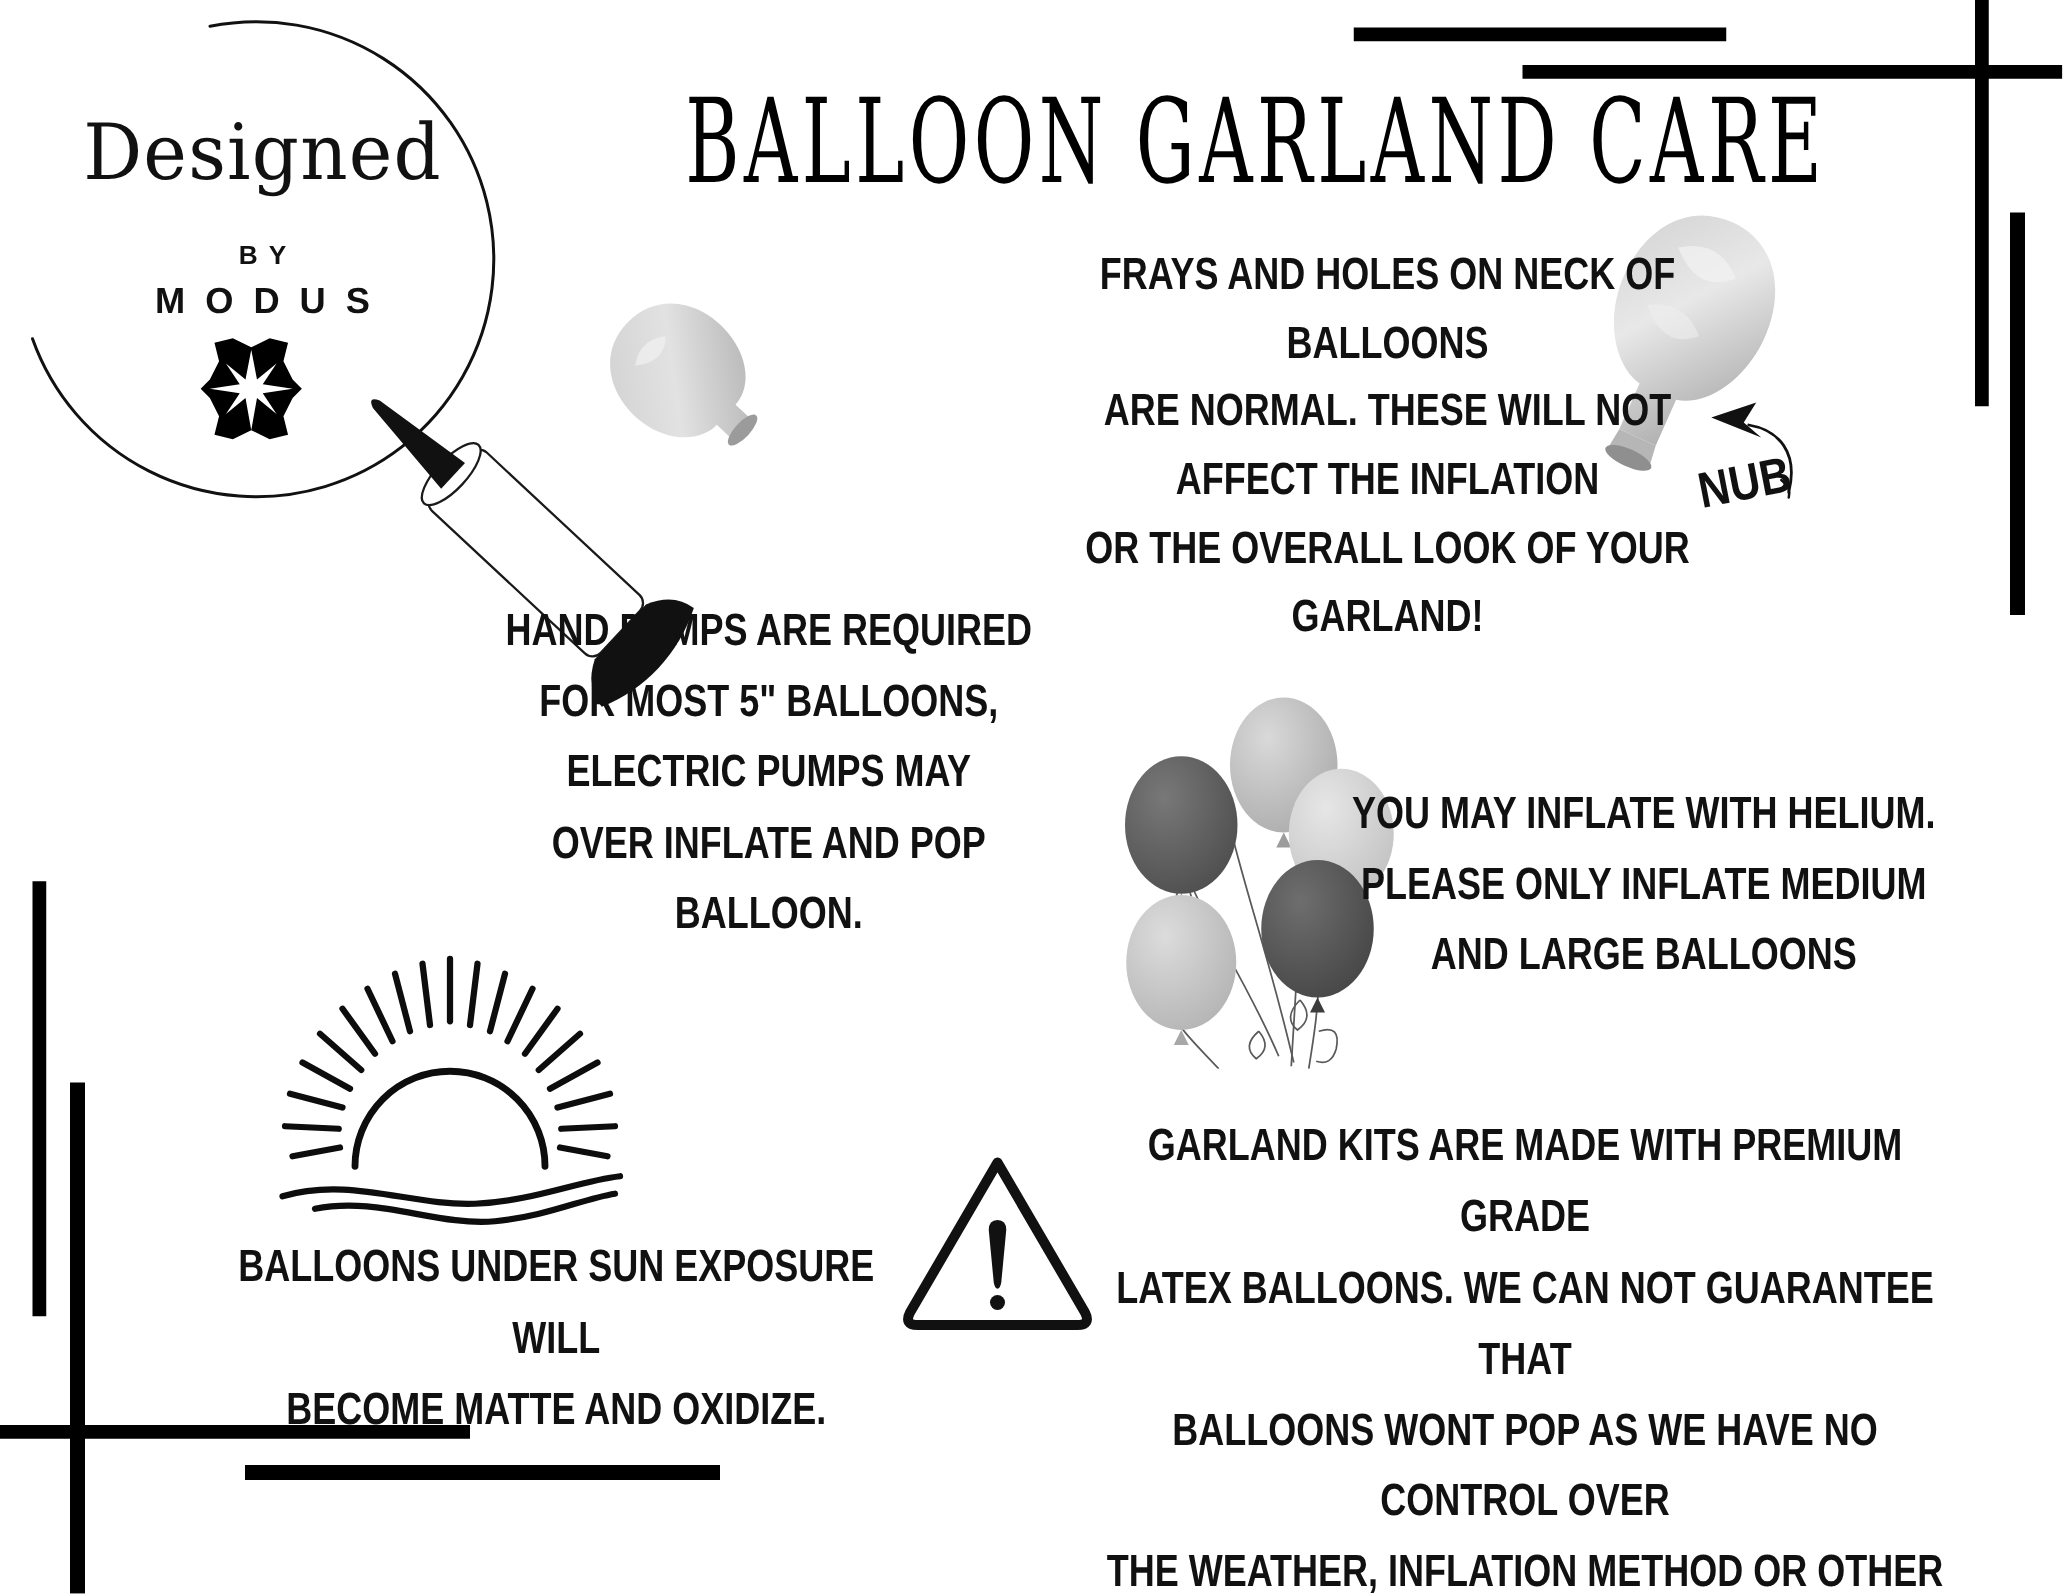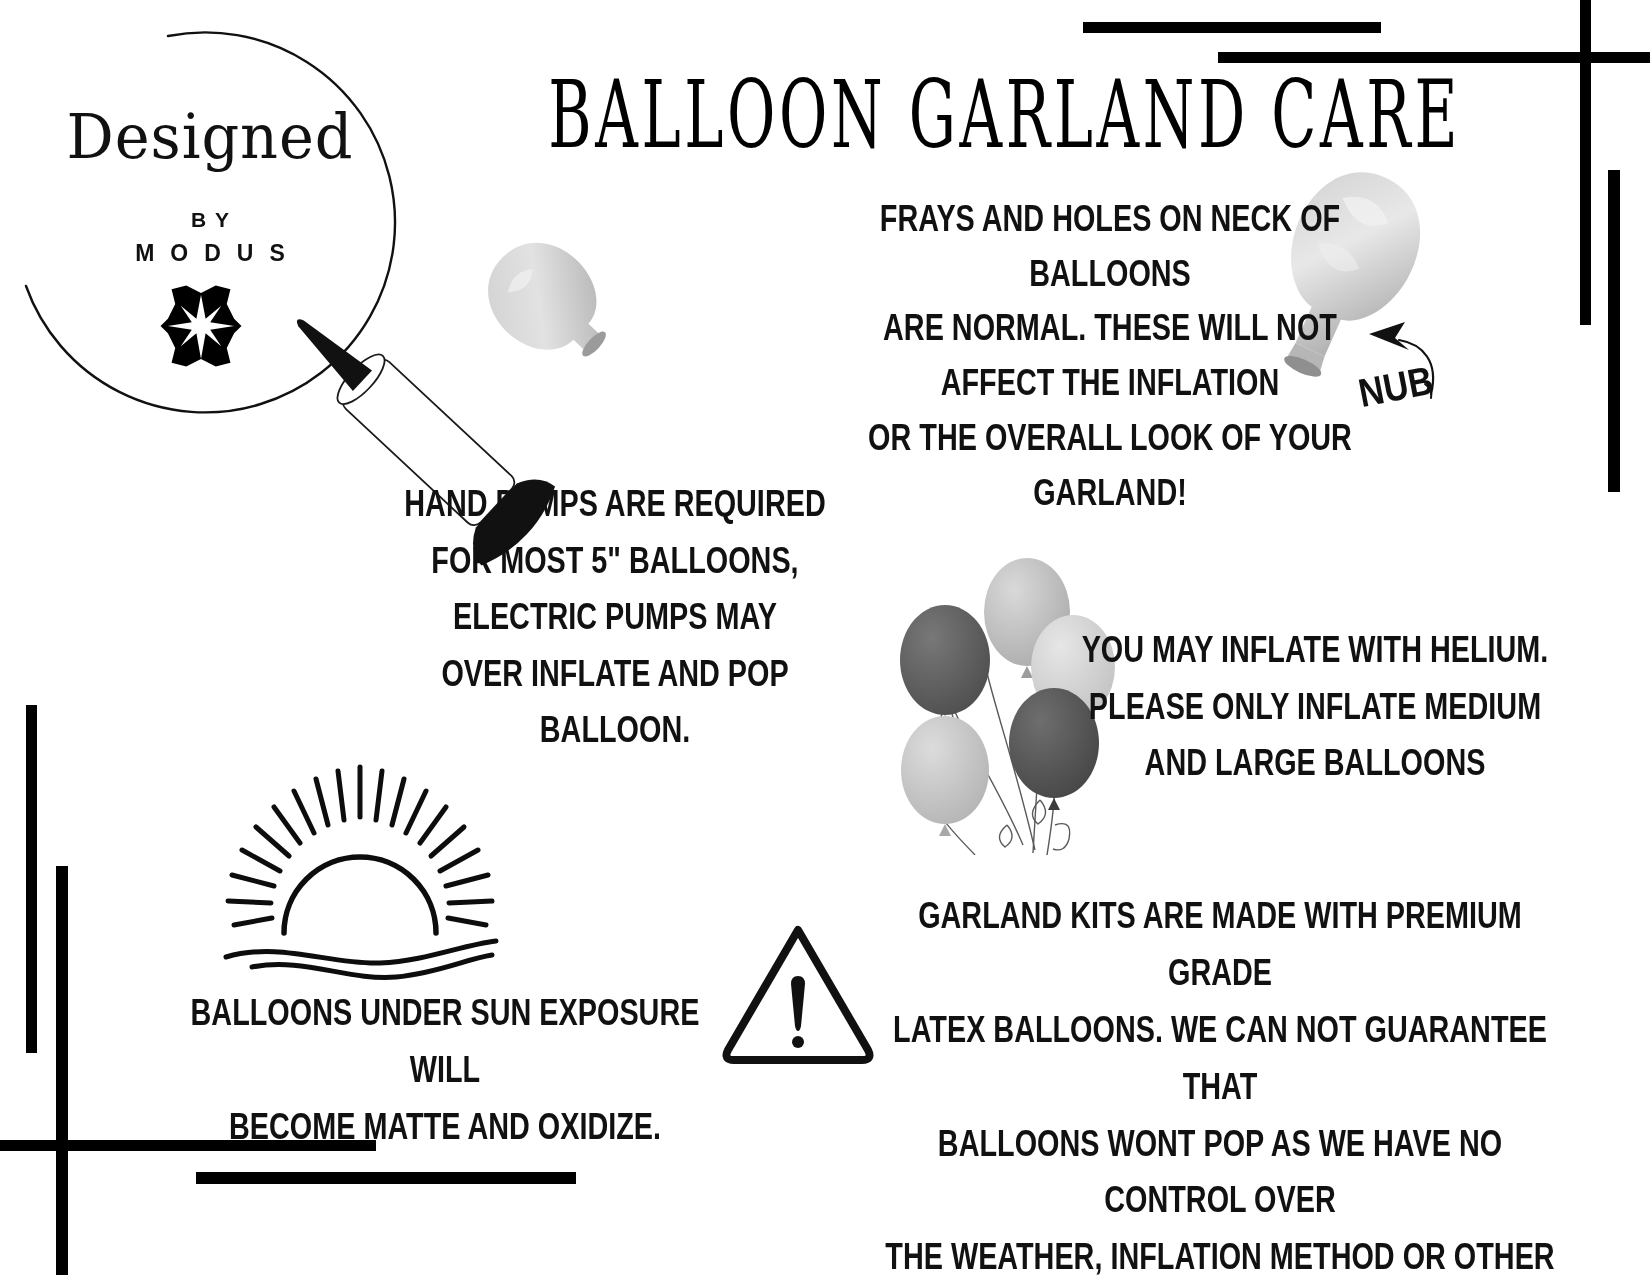--- a/index.html
+++ b/index.html
@@ -21,21 +21,21 @@
   
   .bar {
     position: absolute;
     background: #000000;
   }
 
   
   #brand {
     position: absolute;
     left: 0px;
-    top: 18px;
+    top: 3px;
     width: 420px;
     height: 440px;
   }
   #brand-arc {
     position: absolute;
     left: 0;
     top: 0;
     width: 420px;
     height: 440px;
   }
@@ -66,21 +66,21 @@
     color: #111111;
     text-indent: 9px;
   }
   .brand-modus {
     position: absolute;
     left: 0;
     top: 222px;
     width: 420px;
     text-align: center;
     font-family: "Liberation Sans", sans-serif;
-    font-size: 23px;
+    font-size: 29px;
     font-weight: 700;
     letter-spacing: 16px;
     color: #111111;
     text-indent: 16px;
   }
   #brand-emblem {
     position: absolute;
     left: 155px;
     top: 262px;
     width: 92px;

